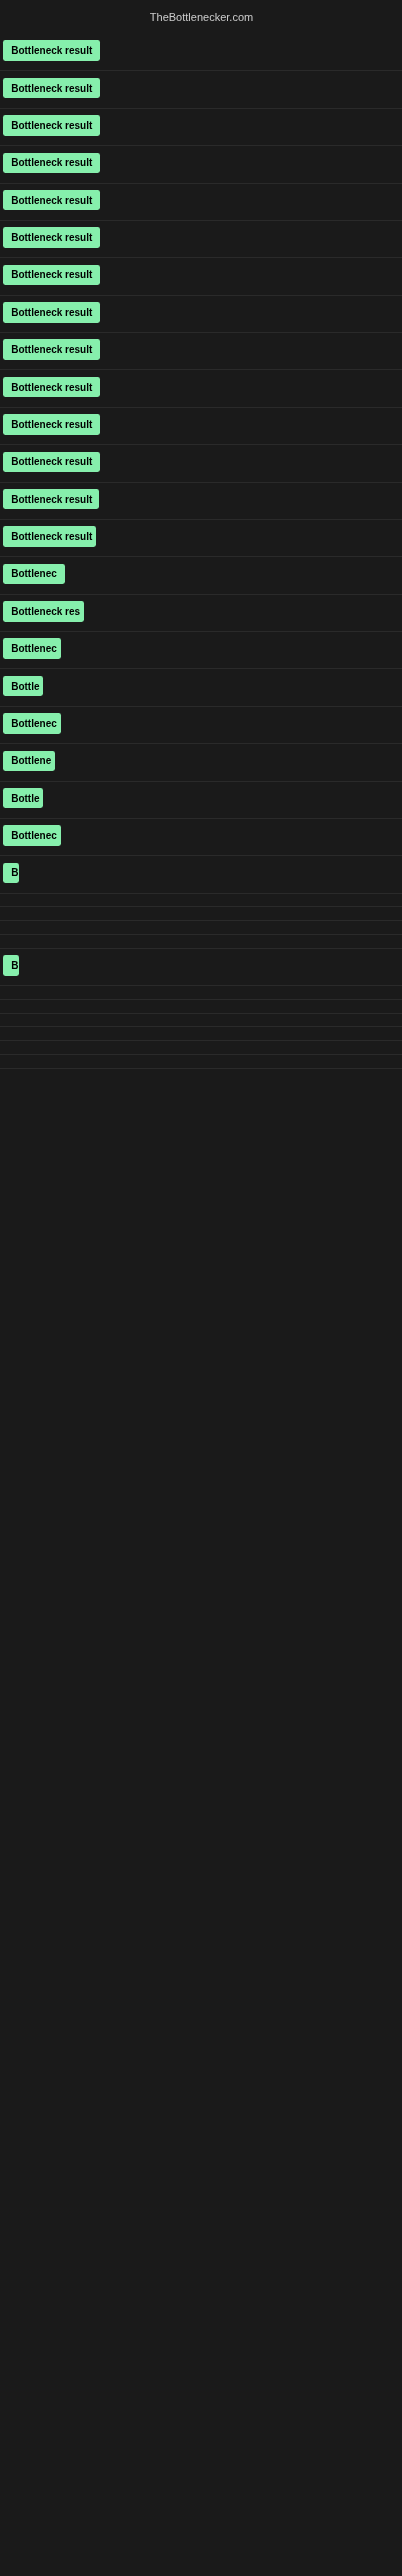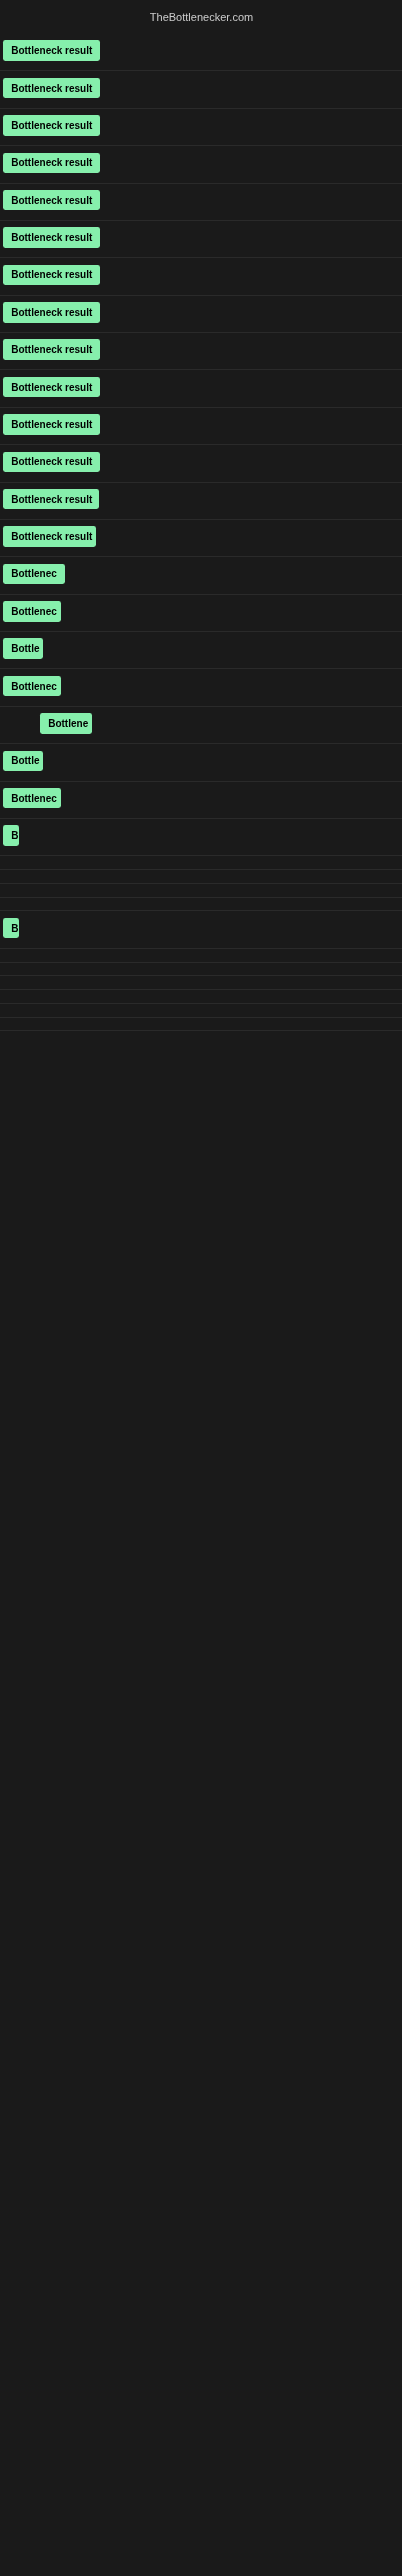--- a/index.html
+++ b/index.html
@@ -57,24 +57,25 @@
     <div class="row"><span class="bottleneck-badge" style="max-width: 107px;">Bottleneck result</span></div>
     <div class="row"><span class="bottleneck-badge" style="max-width: 107px;">Bottleneck result</span></div>
     <div class="row"><span class="bottleneck-badge" style="max-width: 107px;">Bottleneck result</span></div>
     <div class="row"><span class="bottleneck-badge" style="max-width: 103px;">Bottleneck result</span></div>
     <div class="row"><span class="bottleneck-badge" style="max-width: 101px;">Bottleneck result</span></div>
     <div class="row"><span class="bottleneck-badge" style="max-width: 100px;">Bottleneck result</span></div>
     <div class="row"><span class="bottleneck-badge" style="max-width: 97px;">Bottleneck result</span></div>
     <div class="row"><span class="bottleneck-badge" style="max-width: 96px;">Bottleneck result</span></div>
     <div class="row"><span class="bottleneck-badge" style="max-width: 93px;">Bottleneck result</span></div>
     <div class="row"><span class="bottleneck-badge" style="max-width: 64px;">Bottlenec</span></div>
+    <div class="row"><span class="bottleneck-badge" style="max-width: 81px;">Bottleneck res</span></div>
     <div class="row"><span class="bottleneck-badge" style="max-width: 58px;">Bottlenec</span></div>
     <div class="row"><span class="bottleneck-badge" style="max-width: 40px;">Bottle</span></div>
     <div class="row"><span class="bottleneck-badge" style="max-width: 58px;">Bottlenec</span></div>
-    <div class="row"><span class="bottleneck-badge" style="max-width: 52px; margin-left: 37px;">Bottlene</span></div>
+    <div class="row"><span class="bottleneck-badge" style="max-width: 52px;">Bottlene</span></div>
     <div class="row"><span class="bottleneck-badge" style="max-width: 40px;">Bottle</span></div>
     <div class="row"><span class="bottleneck-badge" style="max-width: 58px;">Bottlenec</span></div>
     <div class="row"><span class="bottleneck-badge" style="max-width: 13px;">B</span></div>
     <div class="row"></div>
     <div class="row"></div>
     <div class="row"></div>
     <div class="row"></div>
     <div class="row"><span class="bottleneck-badge" style="max-width: 13px;">B</span></div>
     <div class="row"></div>
     <div class="row"></div>

